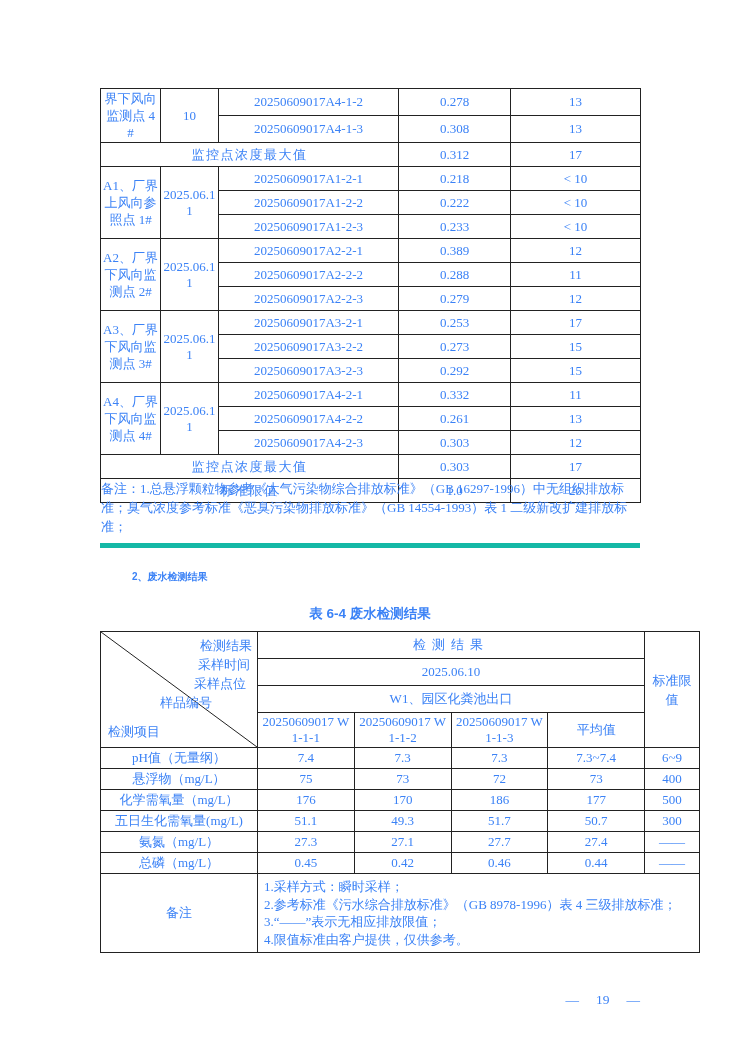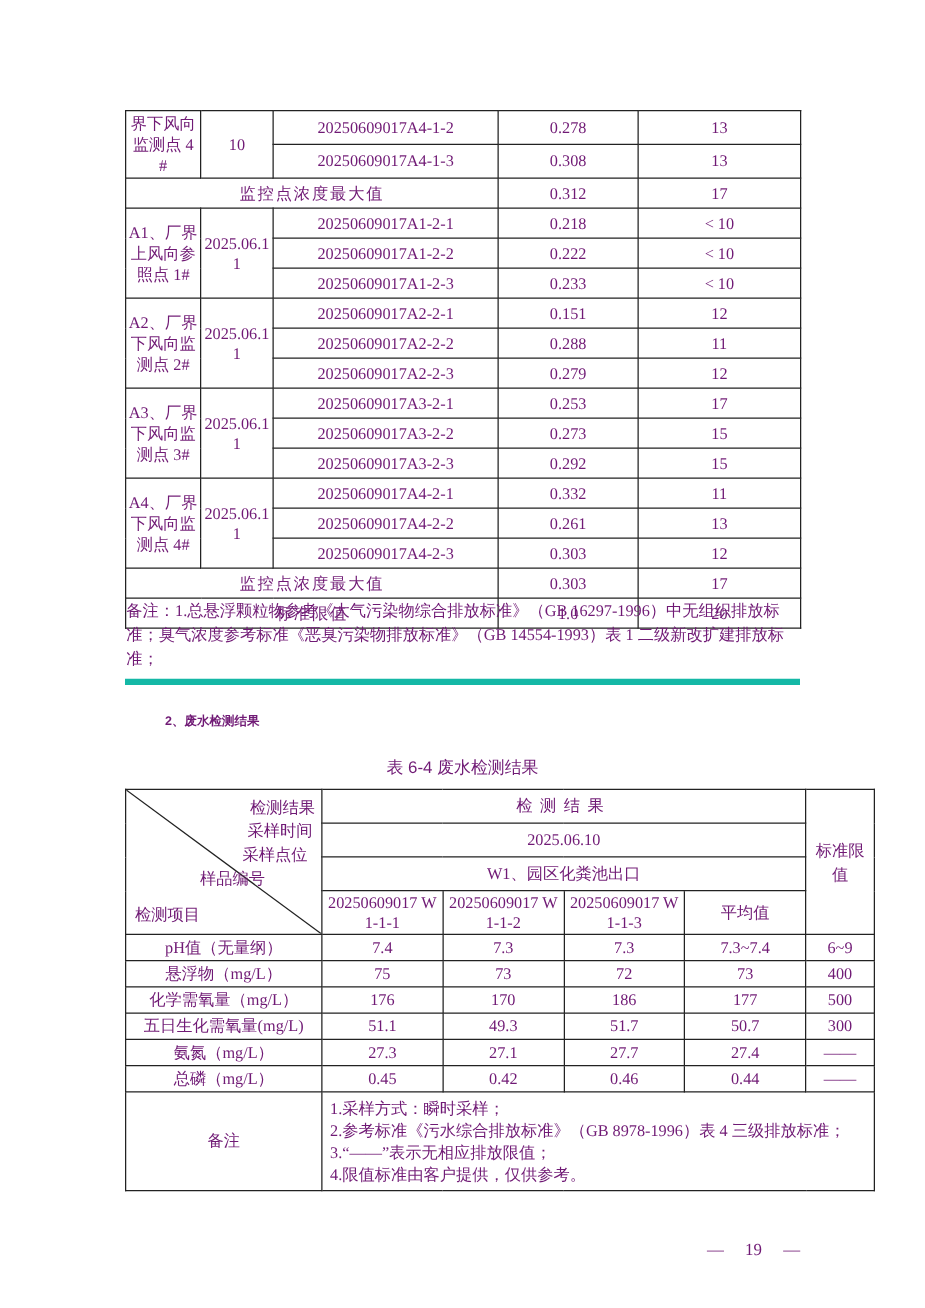--- a/index.html
+++ b/index.html
@@ -2,21 +2,21 @@
 <html><head>
 <meta charset="utf-8">
 <style>
   * { margin:0; padding:0; box-sizing:border-box; }
   html,body { background:#e8e8e8; }
   #page {
     position:relative;
     width:740px; height:1046px;
     background:#ffffff;
     font-family:"Liberation Serif","DejaVu Serif",serif;
-    color:#701a75;
+    color:#3b82f6;
     overflow:hidden;
   }
   table { border-collapse:collapse; table-layout:fixed; }
   td {
     border:1px solid #222;
     text-align:center; vertical-align:middle;
     font-size:13px; line-height:16px;
     padding:1px 2px;
   }
   
@@ -36,21 +36,21 @@
     padding:3px 1px 7px 1px;
   }
   
   #sec2-heading {
     position:absolute; left:132px; top:570px;
     font-size:10px; font-weight:bold;
     font-family:"Liberation Sans","DejaVu Sans",sans-serif;
   }
   #t2-title {
     position:absolute; left:100px; top:605px; width:540px;
-    text-align:center; font-size:13.5px; font-weight:normal;
+    text-align:center; font-size:13.5px; font-weight:bold;
     font-family:"Liberation Sans","DejaVu Sans",sans-serif;
   }
   
   #t2 { position:absolute; left:100px; top:631px; width:600px; }
   #t2 td.c-item  { width:157px; }
   #t2 td.c-s     { width:89px; word-break:break-all; }
   #t2 td.c-s3    { width:89px; word-break:break-all; }
   #t2 td.c-avg   { width:62px; }
   #t2 td.c-lim   { width:55px; line-height:19px; }
   tr.r27 { height:27px; } tr.r32 { height:32px; } tr.r21 { height:21px; }
@@ -113,21 +113,21 @@
       <tr class="r24">
         <td class="sid">20250609017A1-2-3</td>
         <td class="conc">0.233</td>
         <td class="odor">&lt; 10</td>
       </tr>
 
       <tr class="r24">
         <td class="point" rowspan="3">A2、厂界下风向监测点 2#</td>
         <td class="date" rowspan="3">2025.06.11</td>
         <td class="sid">20250609017A2-2-1</td>
-        <td class="conc">0.151</td>
+        <td class="conc">0.389</td>
         <td class="odor">12</td>
       </tr>
       <tr class="r24">
         <td class="sid">20250609017A2-2-2</td>
         <td class="conc">0.288</td>
         <td class="odor">11</td>
       </tr>
       <tr class="r24">
         <td class="sid">20250609017A2-2-3</td>
         <td class="conc">0.279</td>

